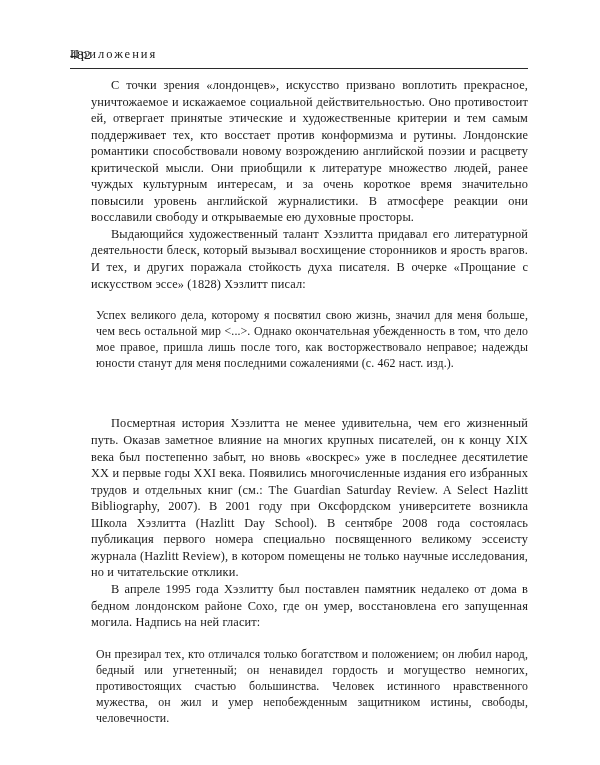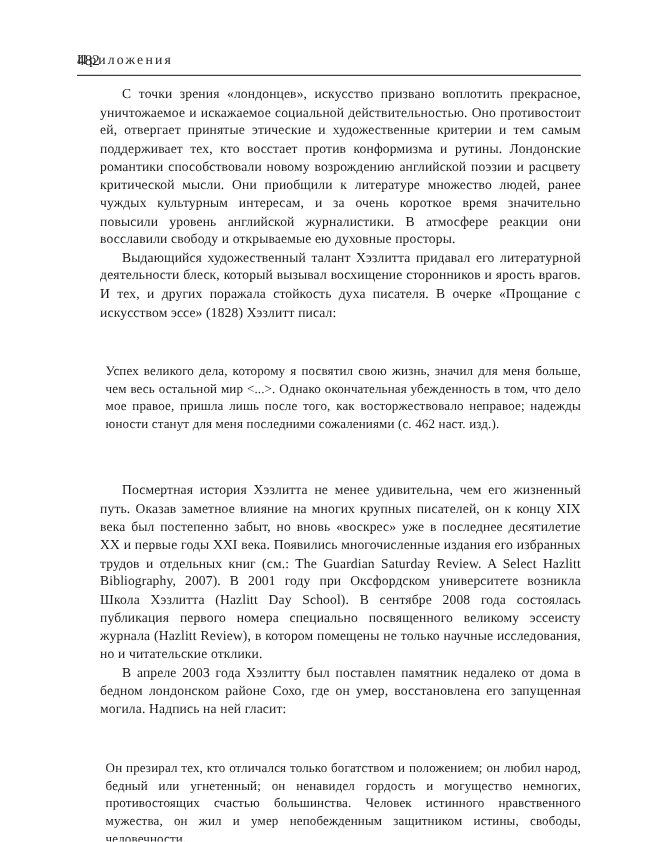--- a/index.html
+++ b/index.html
@@ -86,21 +86,20 @@
   .quote {
     margin: 0;
     padding-left: 26px;
     padding-right: 0px;
   }
   .quote p {
     font-size: 11.85px;
     line-height: 16.1px;
     text-indent: 0;
     text-align: justify;
-    margin-top: 22px;
   }
 
   .gap-quote-top    { height: 15px; }
   .gap-big          { height: 44px; }
 
   
   .scan-tint {
     position: absolute;
     inset: 0;
     pointer-events: none;
@@ -123,21 +122,21 @@
     <p class="indent">С точки зрения «лондонцев», искусство призвано воплотить прекрасное, уничтожаемое и искажаемое социальной действительностью. Оно противостоит ей, отвергает принятые этические и художественные критерии и тем самым поддерживает тех, кто восстает против конформизма и рутины. Лондонские романтики способствовали новому возрождению английской поэзии и расцвету критической мысли. Они приобщили к литературе множество людей, ранее чуждых культурным интересам, и за очень короткое время значительно повысили уровень английской журналистики. В атмосфере реакции они восславили свободу и открываемые ею духовные просторы.</p>
     <p class="indent">Выдающийся художественный талант Хэзлитта придавал его литературной деятельности блеск, который вызывал восхищение сторонников и ярость врагов. И тех, и других поражала стойкость духа писателя. В очерке «Прощание с искусством эссе» (1828) Хэзлитт писал:</p>
 
     <div class="gap-quote-top"></div>
     <blockquote class="quote">
       <p>Успех великого дела, которому я посвятил свою жизнь, значил для меня больше, чем весь остальной мир &lt;...&gt;. Однако окончательная убежденность в том, что дело мое правое, пришла лишь после того, как восторжествовало неправое; надежды юности станут для меня последними сожалениями (с. 462 наст. изд.).</p>
     </blockquote>
     <div class="gap-big"></div>
 
     <p class="indent">Посмертная история Хэзлитта не менее удивительна, чем его жизненный путь. Оказав заметное влияние на многих крупных писателей, он к концу XIX века был постепенно забыт, но вновь «воскрес» уже в последнее десятилетие XX и первые годы XXI века. Появились многочисленные издания его избранных трудов и отдельных книг (см.: The Guardian Saturday Review. A Select Hazlitt Bibliography, 2007). В 2001 году при Оксфордском университете возникла Школа Хэзлитта (Hazlitt Day School). В сентябре 2008 года состоялась публикация первого номера специально посвященного великому эссеисту журнала (Hazlitt Review), в котором помещены не только научные исследования, но и читательские отклики.</p>
-    <p class="indent">В апреле 2003 года Хэзлитту был поставлен памятник недалеко от дома в бедном лондонском районе Сохо, где он умер, восстановлена его запущенная могила. Надпись на ней гласит:</p>
+    <p class="indent">В апреле 1995 года Хэзлитту был поставлен памятник недалеко от дома в бедном лондонском районе Сохо, где он умер, восстановлена его запущенная могила. Надпись на ней гласит:</p>
 
     <div class="gap-quote-top"></div>
     <blockquote class="quote">
       <p>Он презирал тех, кто отличался только богатством и положением; он любил народ, бедный или угнетенный; он ненавидел гордость и могущество немногих, противостоящих счастью большинства. Человек истинного нравственного мужества, он жил и умер непобежденным защитником истины, свободы, человечности.</p>
     </blockquote>
 
   </div>
 
   <div class="scan-tint"></div>
 </div>

